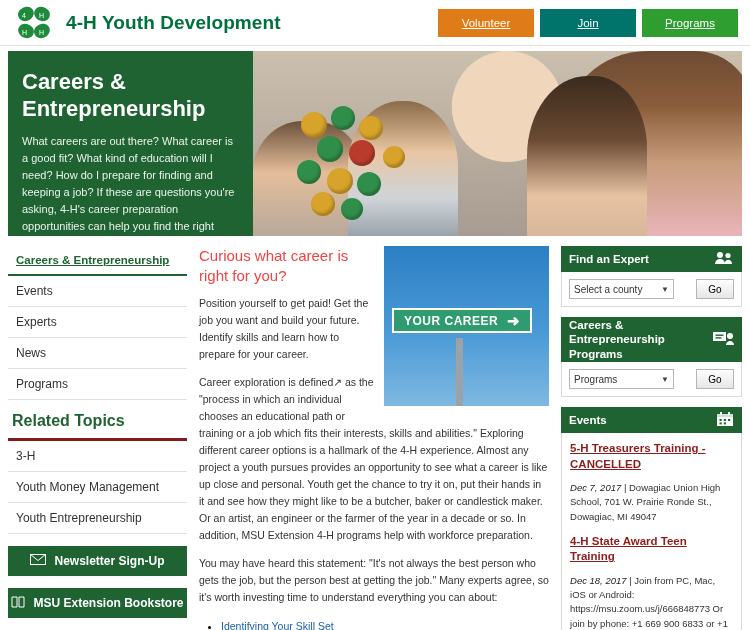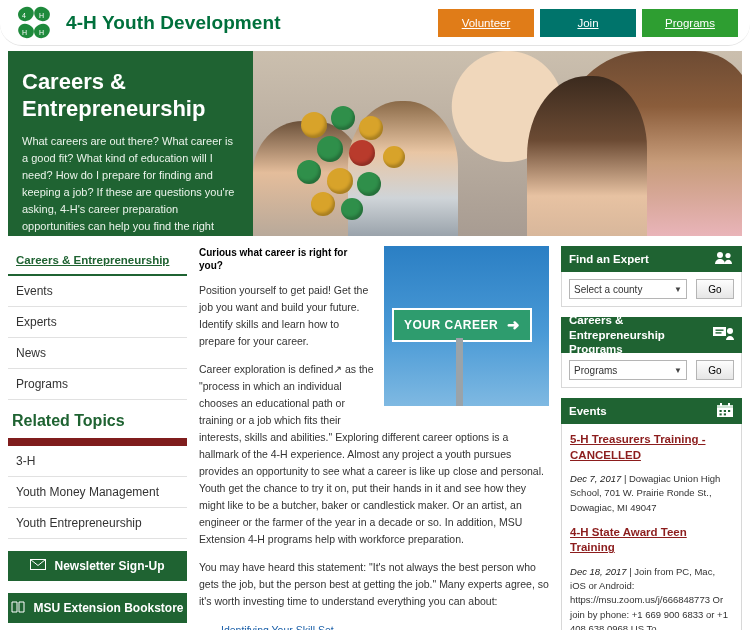--- a/index.html
+++ b/index.html
@@ -12,21 +12,20 @@
   }
   .page { position: relative; width: 750px; height: 630px; background:#fff; }
 
   
   .header {
     height: 46px;
     display: flex;
     align-items: center;
     border-bottom: 1px solid #e3e3e3;
     padding: 0 8px;
-    border-radius: 22px;
   }
   .logo {
     width: 44px; height: 40px;
     margin-left: 4px;
     display:flex; align-items:center; justify-content:center;
   }
   .site-title {
     font-size: 19px;
     font-weight: bold;
     color: #00703c;
@@ -160,58 +159,58 @@
     font-weight: bold;
     border-bottom: 2px solid #1f6332;
     text-decoration: underline;
     font-size: 11.5px;
   }
   .related-title {
     font-size: 16px;
     font-weight: bold;
     color: #1f6332;
     padding: 12px 4px 8px 4px;
-    border-bottom: 8px solid #7f1d1d;
+    border-bottom: 3px solid #7f1d1d;
   }
   .side-btn {
     margin-top: 12px;
     height: 30px;
     background: #1f6332;
     color: #fff;
     font-size: 12px;
     font-weight: bold;
     display: flex;
     align-items: center;
     justify-content: center;
     gap: 8px;
     cursor: pointer;
   }
 
   
   .mid-head {
-    font-size: 10px;
-    font-weight: bold;
-    color: #000000;
+    font-size: 15px;
+    font-weight: normal;
+    color: #ef4444;
     line-height: 1.3;
     margin-bottom: 10px;
     width: 165px;
   }
   .mid-wrap { position: relative; }
   .sign-img {
     float: right;
     width: 165px;
     height: 160px;
     margin: 0 0 8px 10px;
     background: linear-gradient(180deg,#2b7fc4 0%, #4a9ad6 55%, #7fb9e2 100%);
     position: relative;
     overflow: hidden;
   }
   .sign-board {
     position:absolute; left: 8px; top: 62px;
-    width: 140px; height: 34px;
+    width: 140px; height: 25px;
     background: #2e9c6e;
     border: 2px solid #fff;
     color: #fff;
     font-size: 12px;
     font-weight: bold;
     display:flex; align-items:center; padding-left:10px;
     letter-spacing: .5px;
   }
   .sign-arrow {
     position:absolute; right: 10px; top: 50%; transform: translateY(-50%);
@@ -237,27 +236,27 @@
     background: #1f6332;
     color: #fff;
     height: 26px;
     display: flex;
     align-items: center;
     justify-content: space-between;
     padding: 0 8px;
     font-size: 11.5px;
     font-weight: bold;
   }
-  .panel-head.two-line { height: 36px; line-height: 1.25; }
+  .panel-head.two-line { height: 45px; line-height: 1.25; }
   .panel-body {
     border: 1px solid #d8d8d8;
     border-top: none;
     padding: 7px;
     display: flex;
-    gap: 9px;
+    gap: 22px;
     align-items: center;
   }
   .sel {
     flex: 1;
     height: 20px;
     font-size: 10px;
     border: 1px solid #b5b5b5;
     background: #fff;
     color: #333;
     display:flex; align-items:center; justify-content:space-between;

